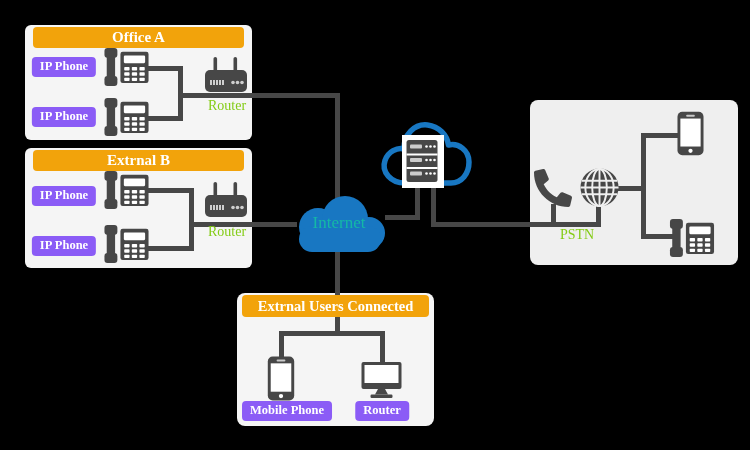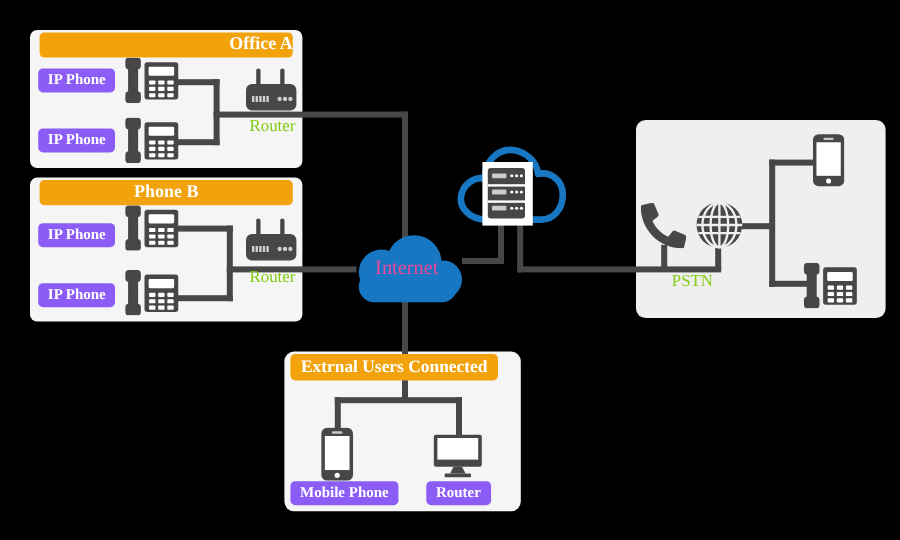--- a/index.html
+++ b/index.html
@@ -8,21 +8,21 @@
   .panel{position:absolute;background:#F5F5F5;border-radius:6px;}
   .panel-alt{background:#EFEFEF;border-radius:8px;}
   .ribbon{position:absolute;background:#F2A30B;border-radius:4px;color:#fff;
           font-weight:bold;text-align:center;}
   .ln{position:absolute;background:#474747;}
   .badge{position:absolute;transform:translateX(-50%);background:#8b5cf6;color:#fff;
          font-size:12.5px;font-weight:bold;padding:2px 8px;border-radius:4px;
          white-space:nowrap;line-height:1.25;}
   .lbl{position:absolute;transform:translateX(-50%);color:#84cc16;font-size:14px;white-space:nowrap;}
   .ic{position:absolute;}
-  .net-label{position:absolute;transform:translate(-50%,-50%);color:#ec4899;font-size:17px;white-space:nowrap;}
+  .net-label{position:absolute;transform:translate(-50%,-50%);color:#14b8a6;font-size:17px;white-space:nowrap;}
 </style>
 </head>
 <body>
 
 <svg width="0" height="0" style="position:absolute">
   <defs>
     <symbol id="deskphone" viewBox="0 0 60 50">
       <g fill="#474747">
         <rect x="1" y="0" width="17" height="13" rx="4"></rect>
         <rect x="1" y="37" width="17" height="13" rx="4"></rect>
@@ -109,28 +109,28 @@
           <circle cx="53.5" cy="64.5" r="1.3"></circle>
           <circle cx="57.5" cy="64.5" r="1.3"></circle>
       </g>
     </symbol>
   </defs>
 </svg>
 
 <div class="stage">
 
   <div class="panel" style="left:25px;top:25px;width:227px;height:115px;">
-    <div class="ribbon" style="left:8px;top:2px;width:211px;height:21px;line-height:21px;font-size:15px;text-align:right;">Office A</div>
+    <div class="ribbon" style="left:8px;top:2px;width:211px;height:21px;line-height:21px;font-size:15px;">Office A</div>
   </div>
   <div class="panel" style="left:25px;top:148px;width:227px;height:120px;">
-    <div class="ribbon" style="left:8px;top:2px;width:211px;height:21px;line-height:21px;font-size:15px;">Phone B</div>
+    <div class="ribbon" style="left:8px;top:2px;width:211px;height:21px;line-height:21px;font-size:15px;">Extrnal B</div>
   </div>
   <div class="panel panel-alt" style="left:530px;top:100px;width:208px;height:165px;"></div>
   <div class="panel" style="left:237px;top:293px;width:197px;height:133px;border-radius:8px;">
-    <div class="ribbon" style="left:5px;top:2px;width:173px;height:22px;line-height:22px;font-size:14.5px;">Extrnal Users Connected</div>
+    <div class="ribbon" style="left:5px;top:2px;width:187px;height:22px;line-height:22px;font-size:14.5px;">Extrnal Users Connected</div>
   </div>
 
   <div class="ln" style="left:146px;top:66px;width:37px;height:5px;"></div>
   <div class="ln" style="left:146px;top:116px;width:37px;height:5px;"></div>
   <div class="ln" style="left:178px;top:66px;width:5px;height:55px;"></div>
   <div class="ln" style="left:178px;top:93px;width:162px;height:5px;"></div>
   <div class="ln" style="left:335px;top:93px;width:5px;height:107px;"></div>
   <div class="ln" style="left:146px;top:188px;width:48px;height:5px;"></div>
   <div class="ln" style="left:146px;top:246px;width:48px;height:5px;"></div>
   <div class="ln" style="left:189px;top:188px;width:5px;height:63px;"></div>

